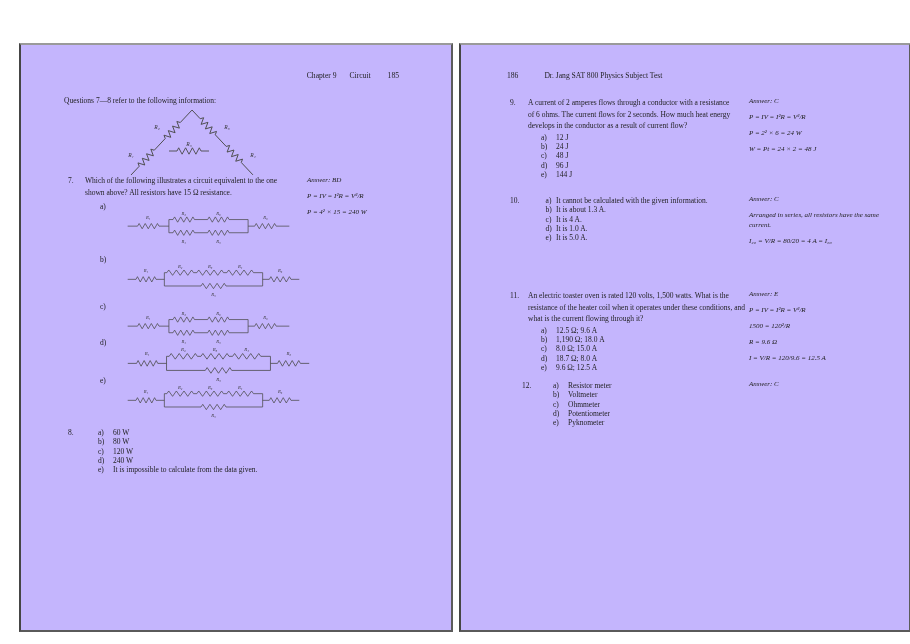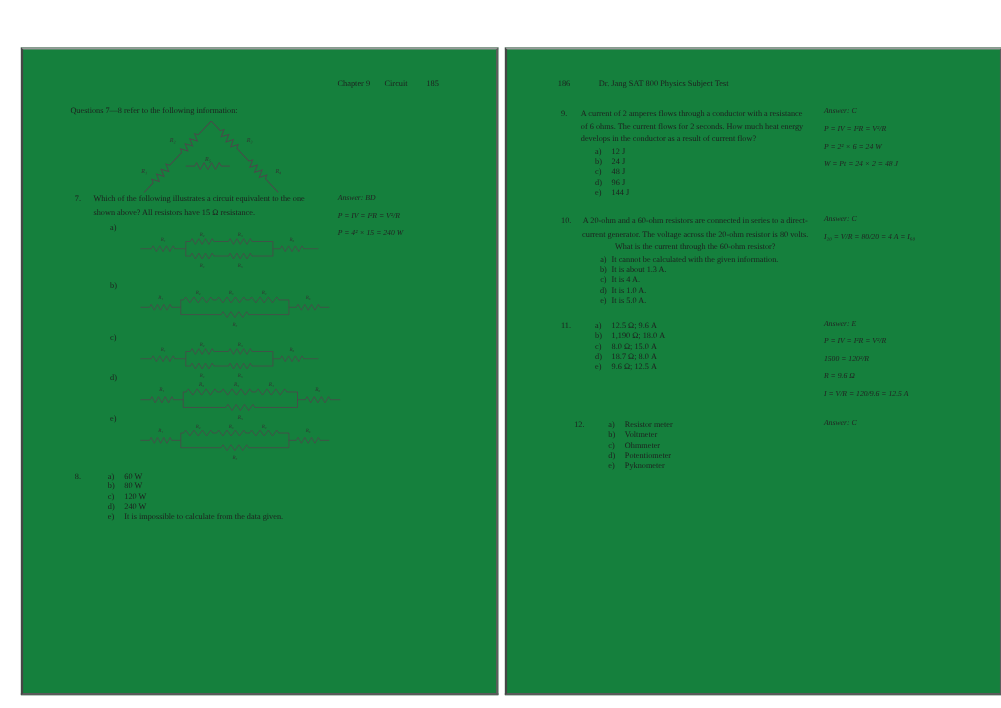--- a/index.html
+++ b/index.html
@@ -1,21 +1,21 @@
 <!DOCTYPE html>
 <html><head>
 <meta charset="utf-8">
 <style>
   html,body { margin:0; padding:0; }
   body {
     width:910px; height:644px; position:relative; background:#ffffff;
     font-family:"Liberation Serif", serif; color:#1e1e1e; overflow:hidden;
   }
   .page {
-    position:absolute; background:#15803d; box-sizing:border-box;
+    position:absolute; background:#c4b5fd; box-sizing:border-box;
     border:2px solid; border-color:#9a9a9a #5c5c5c #5a5a5a #454545;
   }
   #left-page  { left:19px;  top:43px; width:434px; height:589px; }
   #right-page { left:459px; top:43px; width:452px; height:589px;text-decoration:underline; }
 
   .lp-header { position:absolute; top:26px; right:52px; font-size:7.6px; white-space:nowrap; }
   .lp-header .sec { margin-left:13px; }
   .lp-header .pg  { margin-left:17px; }
   .rp-header { position:absolute; top:26px; left:46px; font-size:7.6px; white-space:nowrap; }
   .rp-header .ttl { margin-left:26px; }
@@ -302,21 +302,20 @@
     <div class="ans-label">Answer: C</div>
     <div>
         <div class="ans-line">P = IV = I²R = V²/R</div>
         <div class="ans-line">P = 2² × 6 = 24 W</div>
         <div class="ans-line">W = Pt = 24 × 2 = 48 J</div>
       </div>
   </div>
 
   <div class="q" style="left:49px; top:150px;text-align:center;">
     <span class="qnum">10.</span>
-    <div class="qbody" style="width:208px;">A 20-ohm and a 60-ohm resistors are connected in series to a direct-current generator. The voltage across the 20-ohm resistor is 80 volts. What is the current through the 60-ohm resistor?</div>
     <div class="opts" style="margin-left:18px;">
         <div class="opt">
           <span class="letter">a)</span>
           <span>It cannot be calculated with the given information.</span>
         </div>
         <div class="opt">
           <span class="letter">b)</span>
           <span>It is about 1.3 A.</span>
         </div>
         <div class="opt">
@@ -329,26 +328,28 @@
         </div>
         <div class="opt">
           <span class="letter">e)</span>
           <span>It is 5.0 A.</span>
         </div>
       </div>
   </div>
   <div class="ans" style="top:150px;">
     <div class="ans-label">Answer: C</div>
     <div>
+        <div class="ans-line">Arranged in series, all resistors have the same current.</div>
         <div class="ans-line">I₂₀ = V/R = 80/20 = 4 A = I₆₀</div>
       </div>
   </div>
 
   <div class="q" style="left:49px; top:245px;">
     <span class="qnum">11.</span>
+    <div class="qbody" style="width:224px;">An electric toaster oven is rated 120 volts, 1,500 watts. What is the resistance of the heater coil when it operates under these conditions, and what is the current flowing through it?</div>
     <div class="opts" style="margin-left:18px;">
         <div class="opt">
           <span class="letter">a)</span>
           <span>12.5 Ω; 9.6 A</span>
         </div>
         <div class="opt">
           <span class="letter">b)</span>
           <span>1,190 Ω; 18.0 A</span>
         </div>
         <div class="opt">

